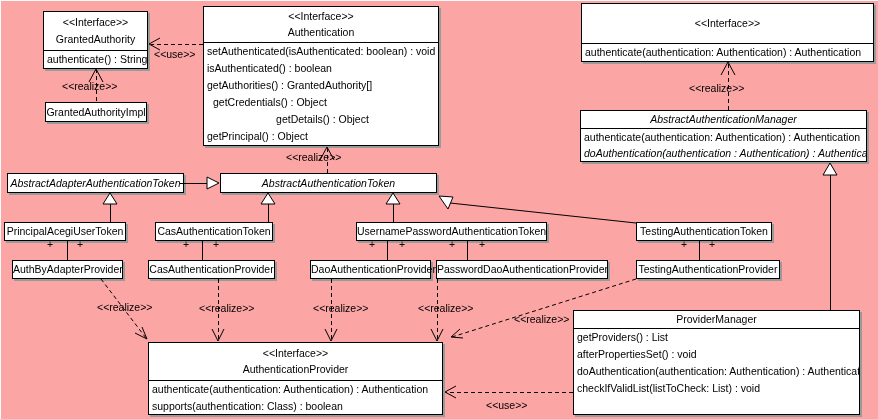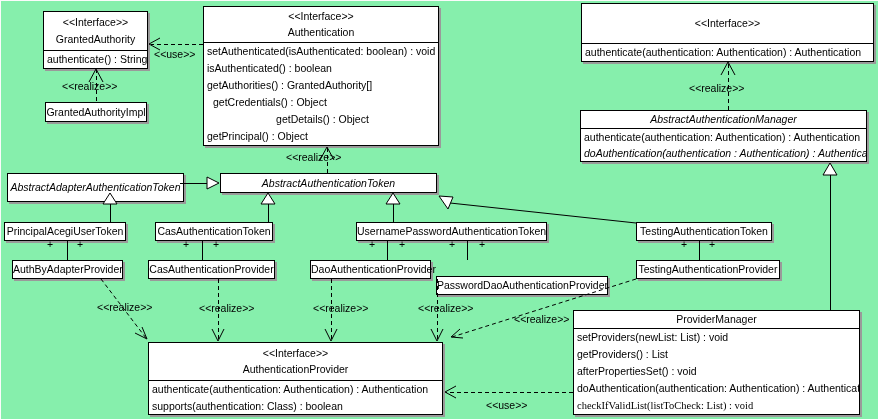--- a/index.html
+++ b/index.html
@@ -1,17 +1,17 @@
 <!DOCTYPE html>
 <html><head>
 <meta charset="utf-8">
 <style>
   html,body{margin:0;padding:0;background:#d8d8d8;}
   #diagram{
-    position:relative;width:878px;height:419px;background:#86efac;
+    position:relative;width:878px;height:419px;background:#fca5a5;
     overflow:hidden;font-family:"Liberation Sans",sans-serif;
     box-shadow:inset 1px 1px 0 #fbfbfb;
   }
   .cls{
     position:absolute;box-sizing:border-box;background:#fff;
     border:1px solid #000;box-shadow:2px 2px 0 #9a9a9a;
     font-size:10.5px;color:#000;display:flex;flex-direction:column;
   }
   .hdr{display:flex;flex-direction:column;justify-content:space-evenly;box-sizing:border-box;}
   .hdr.sep{border-bottom:1px solid #000;}
@@ -67,21 +67,21 @@
         </div>
         <div class="m" style="height: 17px; line-height: 17px;">authenticate(authentication: Authentication) : Authentication</div>
       </div>
       <div class="cls" style="left: 580px; top: 110px; width: 287px; height: 52px;">
         <div class="hdr sep" style="height: 18px;">
           <div class="nm it">AbstractAuthenticationManager</div>
         </div>
         <div class="m" style="height: 16px; line-height: 16px;">authenticate(authentication: Authentication) : Authentication</div>
         <div class="m it" style="height: 16px; line-height: 16px;">doAuthentication(authentication : Authentication) : Authentication</div>
       </div>
-      <div class="cls" style="left: 7px; top: 173px; width: 177px; height: 29px;">
+      <div class="cls" style="left: 7px; top: 173px; width: 177px; height: 20px;">
         <div class="hdr grow">
           <div class="nm it">AbstractAdapterAuthenticationToken</div>
         </div>
       </div>
       <div class="cls" style="left: 220px; top: 173px; width: 217px; height: 20px;">
         <div class="hdr grow">
           <div class="nm it">AbstractAuthenticationToken</div>
         </div>
       </div>
       <div class="cls" style="left: 4px; top: 222px; width: 122px; height: 19px;">
@@ -112,21 +112,21 @@
       <div class="cls" style="left: 148px; top: 260px; width: 127px; height: 19px; justify-content: flex-end;">
         <div class="hdr grow">
           <div class="nm">CasAuthenticationProvider</div>
         </div>
       </div>
       <div class="cls" style="left: 310px; top: 260px; width: 121px; height: 19px;">
         <div class="hdr grow">
           <div class="nm">DaoAuthenticationProvider</div>
         </div>
       </div>
-      <div class="cls" style="left: 436px; top: 260px; width: 172px; height: 19px; margin-top: 16px;">
+      <div class="cls" style="left: 436px; top: 260px; width: 172px; height: 19px;">
         <div class="hdr grow">
           <div class="nm">PasswordDaoAuthenticationProvider</div>
         </div>
       </div>
       <div class="cls" style="left: 636px; top: 260px; width: 144px; height: 19px;">
         <div class="hdr grow">
           <div class="nm">TestingAuthenticationProvider</div>
         </div>
       </div>
       <div class="cls" style="left: 148px; top: 342px; width: 295px; height: 73px;">
@@ -134,25 +134,24 @@
           <div class="st">&lt;&lt;Interface&gt;&gt;</div>
           <div class="nm">AuthenticationProvider</div>
         </div>
         <div class="m" style="height: 16.5px; line-height: 16.5px;">authenticate(authentication: Authentication) : Authentication</div>
         <div class="m" style="height: 16.5px; line-height: 16.5px;">supports(authentication: Class) : boolean</div>
       </div>
       <div class="cls" style="left: 573px; top: 310px; width: 287px; height: 105px;">
         <div class="hdr sep" style="height: 18px;">
           <div class="nm">ProviderManager</div>
         </div>
-        <div class="m" style="height: 17px; line-height: 17px;">setProviders(newList: List) : void</div>
         <div class="m" style="height: 17px; line-height: 17px;">getProviders() : List</div>
         <div class="m" style="height: 17px; line-height: 17px;">afterPropertiesSet() : void</div>
         <div class="m" style="height: 17px; line-height: 17px;">doAuthentication(authentication: Authentication) : Authentication</div>
-        <div class="m" style="height: 17px; line-height: 17px; font-family: Liberation Serif, serif;">checkIfValidList(listToCheck: List) : void</div>
+        <div class="m" style="height: 17px; line-height: 17px;">checkIfValidList(listToCheck: List) : void</div>
       </div>
     </div>
 
   <svg id="edges" width="878" height="419">
 
     <g>
       <path class="s" d="M110,222 V204"></path>
         <polygon class="tri" points="110,193 103,204 117,204"></polygon>
     </g>
     <g>

